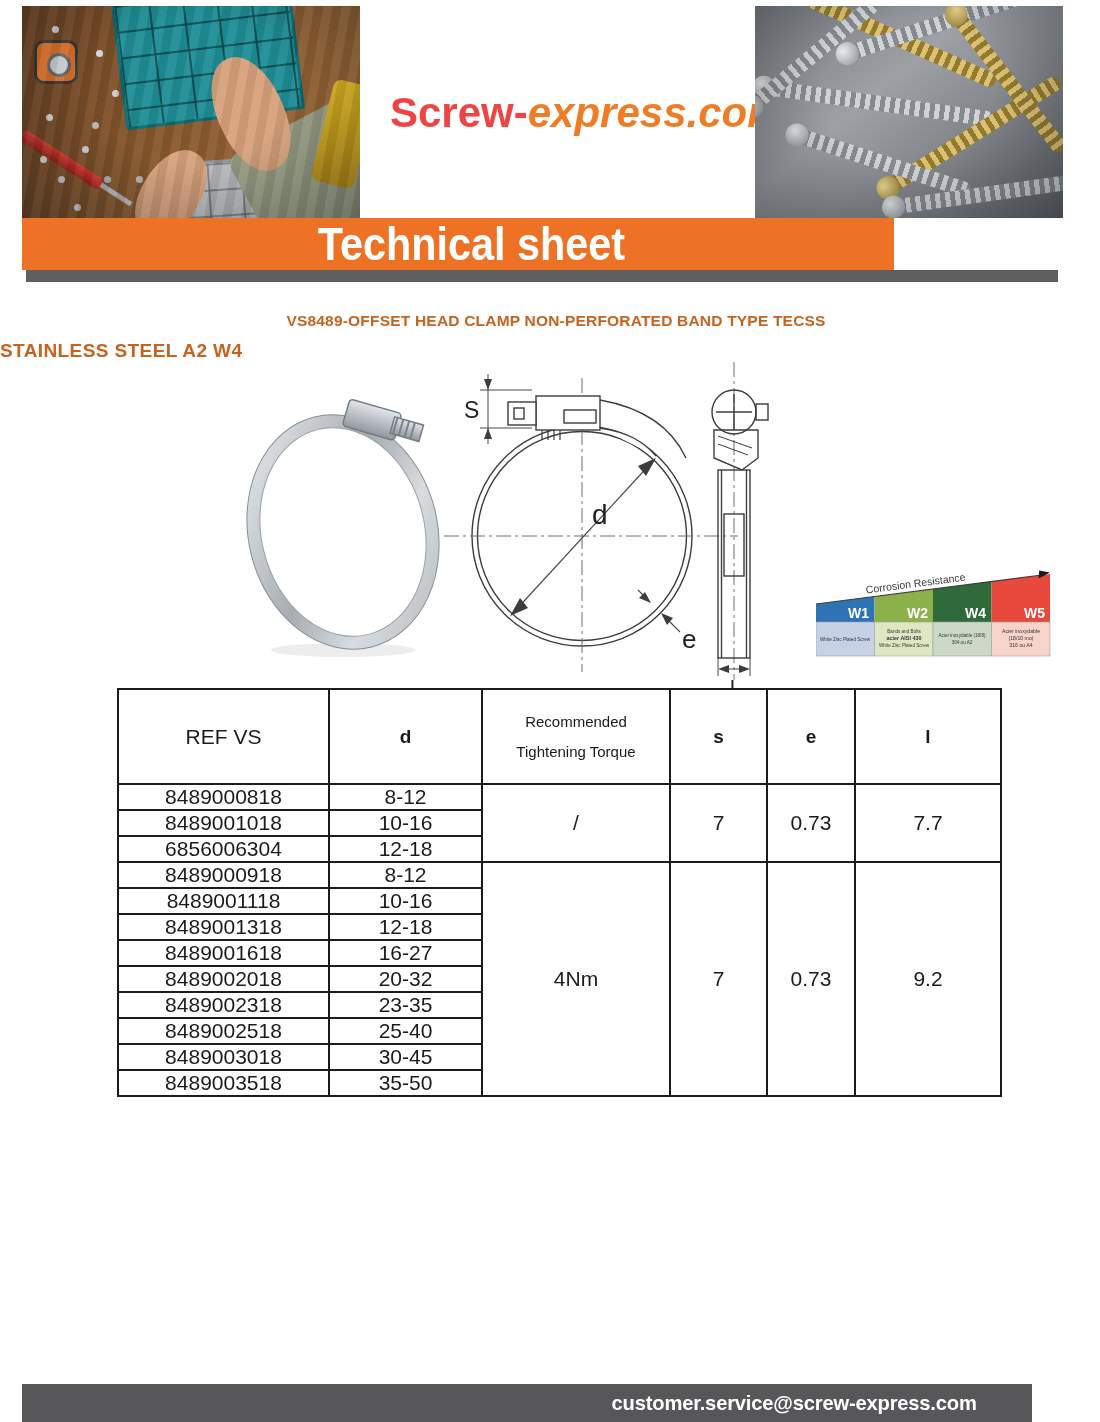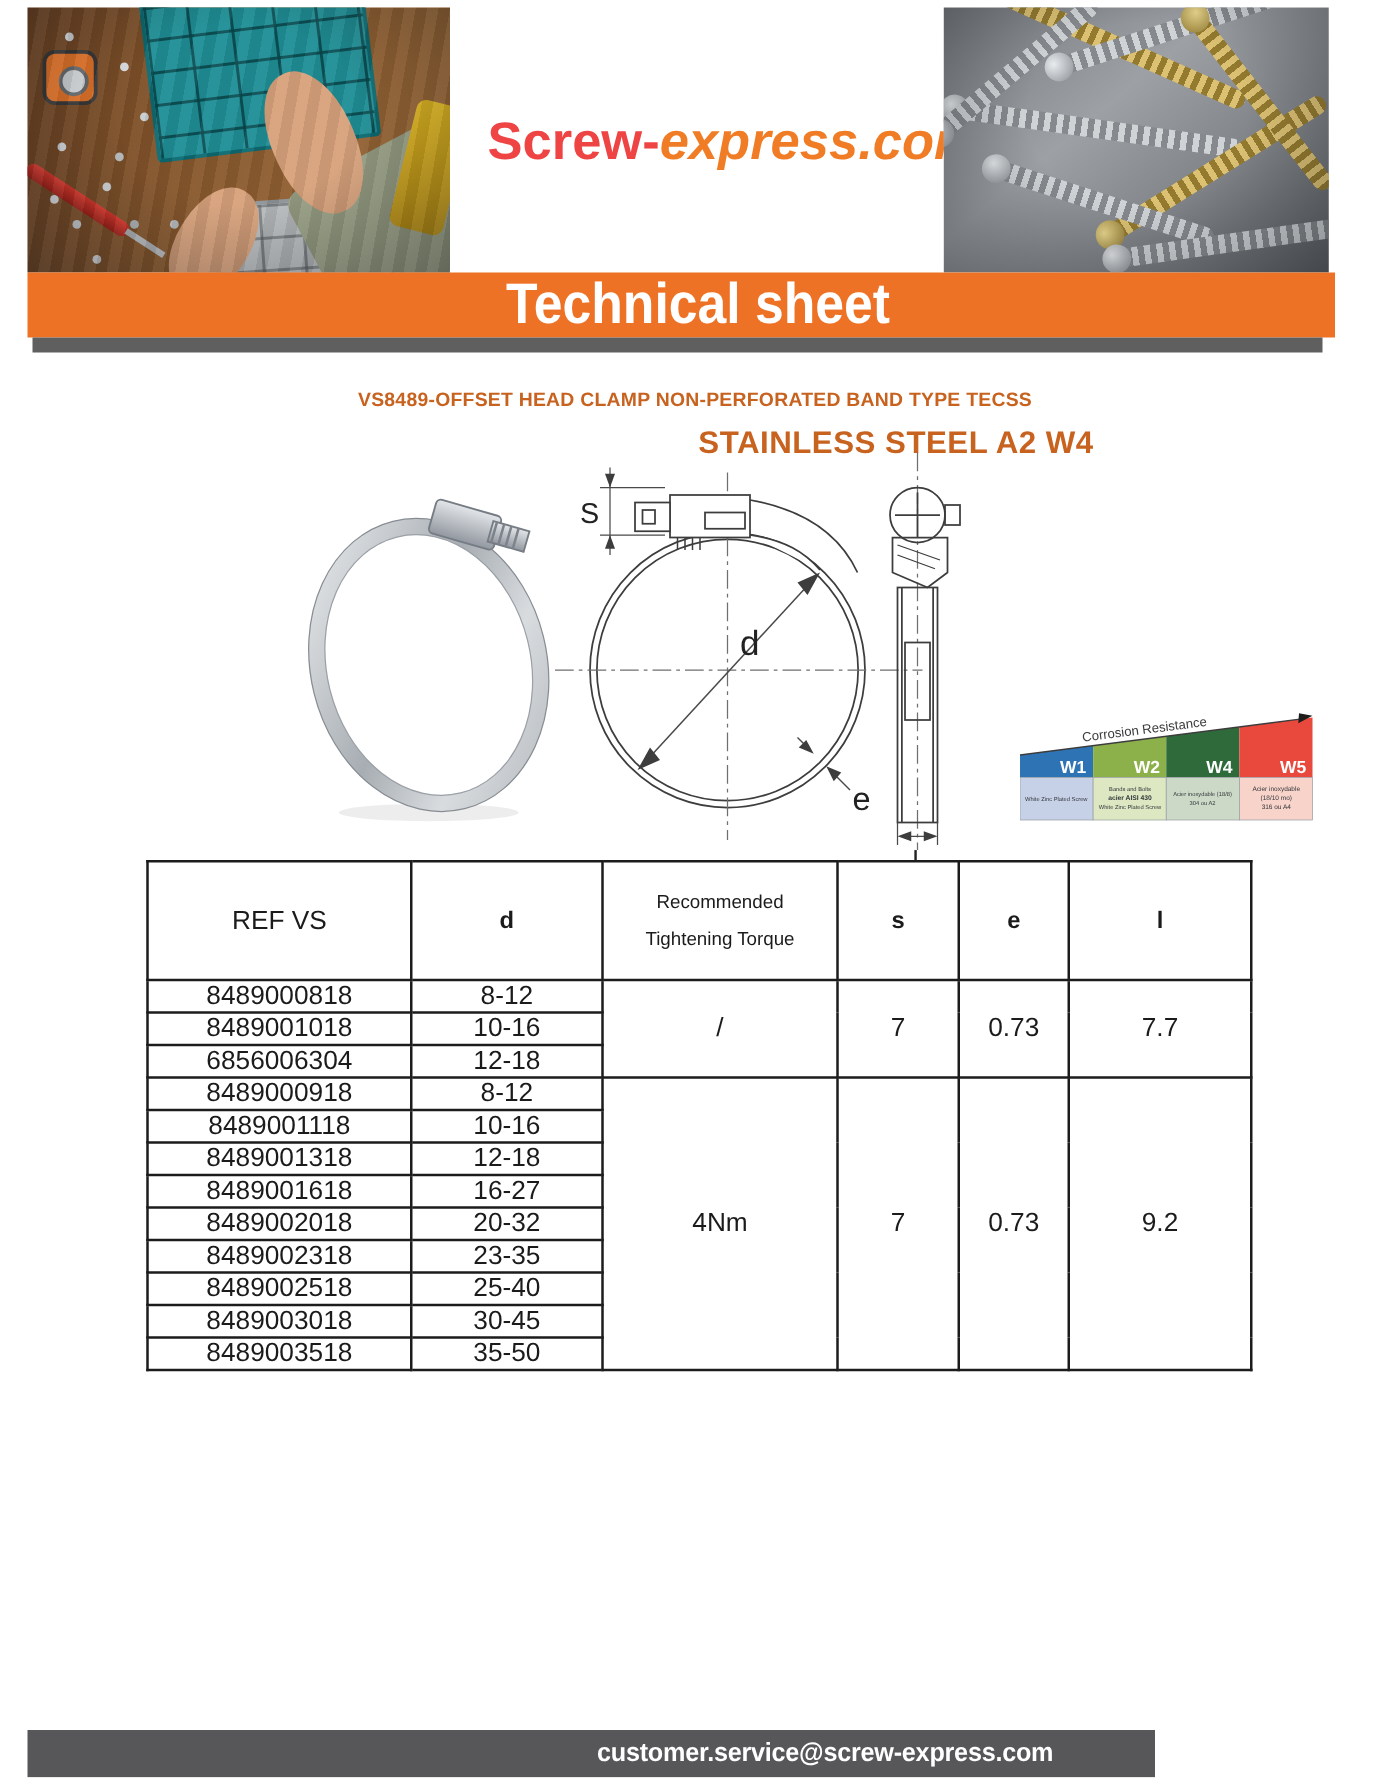--- a/index.html
+++ b/index.html
@@ -41,51 +41,51 @@
   .yellowtool { position:absolute; left:300px; top:76px; width:44px; height:104px; transform:rotate(14deg);
     background:linear-gradient(#e6bc22,#b98f12); border-radius:8px; }
   .screw { position:absolute; height:15px; border-radius:8px;
     background:repeating-linear-gradient(90deg,#cfd3d6 0 5px,#86898d 5px 10px); }
   .screw::before { content:""; position:absolute; left:-14px; top:-4px; width:23px; height:23px; border-radius:50%;
     background:radial-gradient(circle at 35% 35%, #e9ecef, #898d91); }
   .screw.brass { background:repeating-linear-gradient(90deg,#dcc173 0 5px,#937a2e 5px 10px); }
   .screw.brass::before{ background:radial-gradient(circle at 35% 35%, #ecd98f, #8f7830); }
   .ph-shade{position:absolute;inset:0;background:radial-gradient(ellipse at 50% 40%,transparent 40%,rgba(20,22,25,.35));}
 
-  .banner { position:absolute; left:22px; top:218px; width:1046px; height:52px; background:#ee7225;
+  .banner { position:absolute; left:22px; top:218px; width:872px; height:52px; background:#ee7225;
     display:flex; align-items:center; justify-content:center;padding-left:27px; }
   .banner-text { color:#fff; font-size:44px; font-weight:bold; letter-spacing:0px; transform:scaleX(.94) scaleY(1.04); }
   .gray-strip { position:absolute; left:26px; top:270px; width:1032px; height:12px; background:#5f5f60; }
 
   
   .title1 { position:absolute; left:0; top:312px; width:1100px; text-align:center;
     color:#c8621f; font-size:15.5px; font-weight:bold; letter-spacing:.2px;padding-left:12px; }
-  .title2 { position:absolute; left:0; top:340px; width:875px; text-align:right;
-    color:#c8621f; font-size:25px; font-weight:bold; letter-spacing:.4px; }
+  .title2 { position:absolute; left:0; top:340px; width:875px; text-align:left;
+    color:#c8621f; font-size:19px; font-weight:bold; letter-spacing:.4px; }
 
   
   .clamp-photo { position:absolute; left:233px; top:382px; }
   .front-view  { position:absolute; left:440px; top:366px; }
   .side-view   { position:absolute; left:686px; top:356px; }
   .wchart      { position:absolute; left:816px; top:560px; }
 
   
   .spec-table { position:absolute; left:117px; top:688px; border-collapse:collapse;
     table-layout:fixed; color:#1b1b1b; }
   .spec-table td, .spec-table th { border:2px solid #1c1c1c; text-align:center; vertical-align:middle;
     font-size:21px; font-weight:normal; background:#fff; padding:0; }
   .spec-table th { height:95px; }
   .spec-table td { height:26px; }
   th.dim { font-size:19px; font-weight:bold; }
   th.torque-h { font-size:15px; line-height:1.95; padding:12px 28px; }
   .c-ref{width:211px;} .c-d{width:153px;} .c-t{width:188px;} .c-s{width:97px;} .c-e{width:88px;} .c-l{width:146px;}
 
   
-  .footer { position:absolute; left:22px; top:1384px; width:902px; height:38px; background:#57575a;
-    display:flex; align-items:center; justify-content:flex-end; padding-right:74px; }
+  .footer { position:absolute; left:22px; top:1384px; width:1010px; height:38px; background:#57575a;
+    display:flex; align-items:center; justify-content:flex-end; padding-right:48px; }
   .footer-email { color:#fff; font-size:21px; font-weight:bold; letter-spacing:-0.2px; transform:scaleX(.96); }
 
   
   .logo { position:absolute; left:360px; top:62px; width:400px; height:90px; display:flex; align-items:center; }
   .logo-text { font-size:42px; font-weight:bold; margin-left:8px; white-space:nowrap; }
   .logo-p1 { color:#ef4444; }
   .logo-p2 { color:#f07d26; font-style:italic; }
 </style>
 </head>
 <body>

